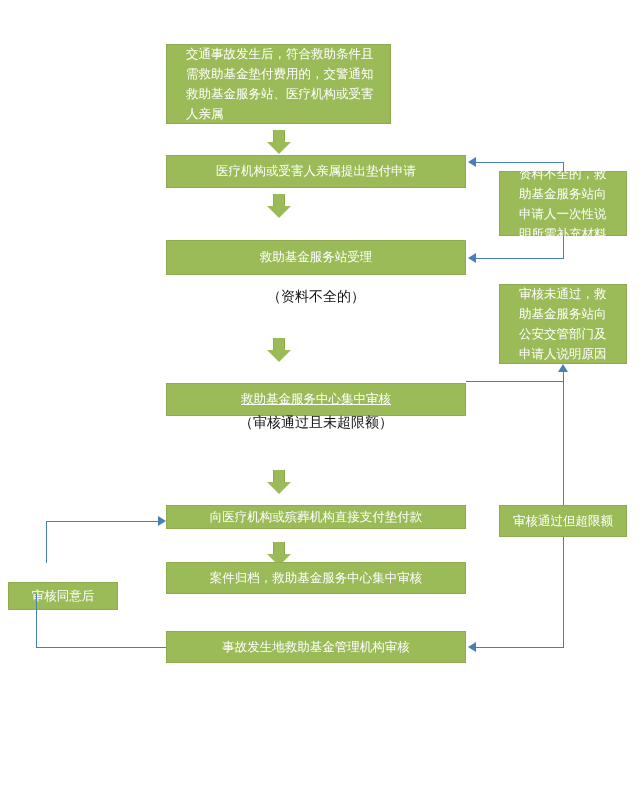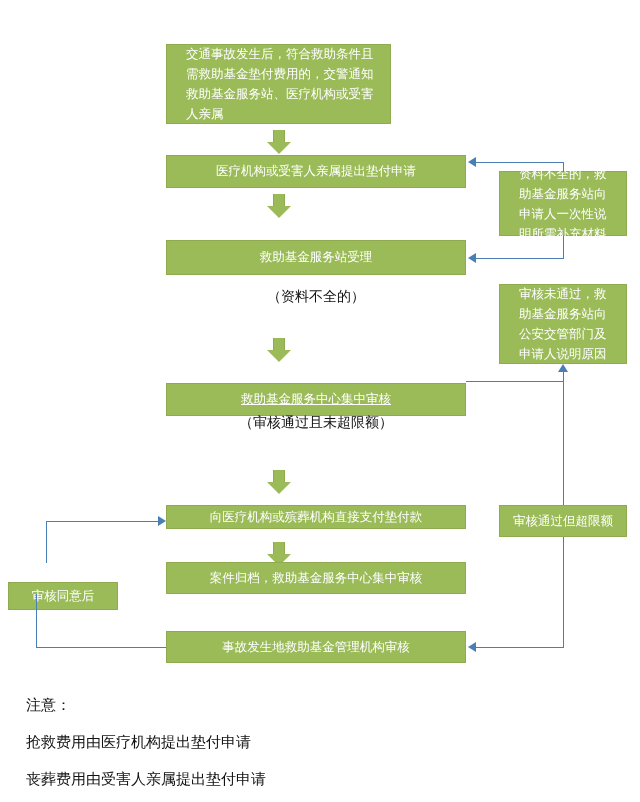--- a/index.html
+++ b/index.html
@@ -197,19 +197,14 @@
   <div class="line h" style="left:476px; top:647px; width:88px;"></div>
   <div class="tri-left" style="left:468px; top:642px;"></div>
 
   <div class="line h" style="left:36px; top:647px; width:130px;"></div>
   <div class="line v" style="left:36px; top:594px; height:54px;"></div>
 
   <div class="line v" style="left:46px; top:521px; height:42px;"></div>
   <div class="line h" style="left:46px; top:521px; width:112px;"></div>
   <div class="tri-right" style="left:158px; top:516px;"></div>
 
-  <div class="notes-block">
-    <div class="nline">注意：</div>
-    <div class="nline">抢救费用由医疗机构提出垫付申请</div>
-    <div class="nline">丧葬费用由受害人亲属提出垫付申请</div>
-  </div>
 
 </div>
 
 </body></html>

